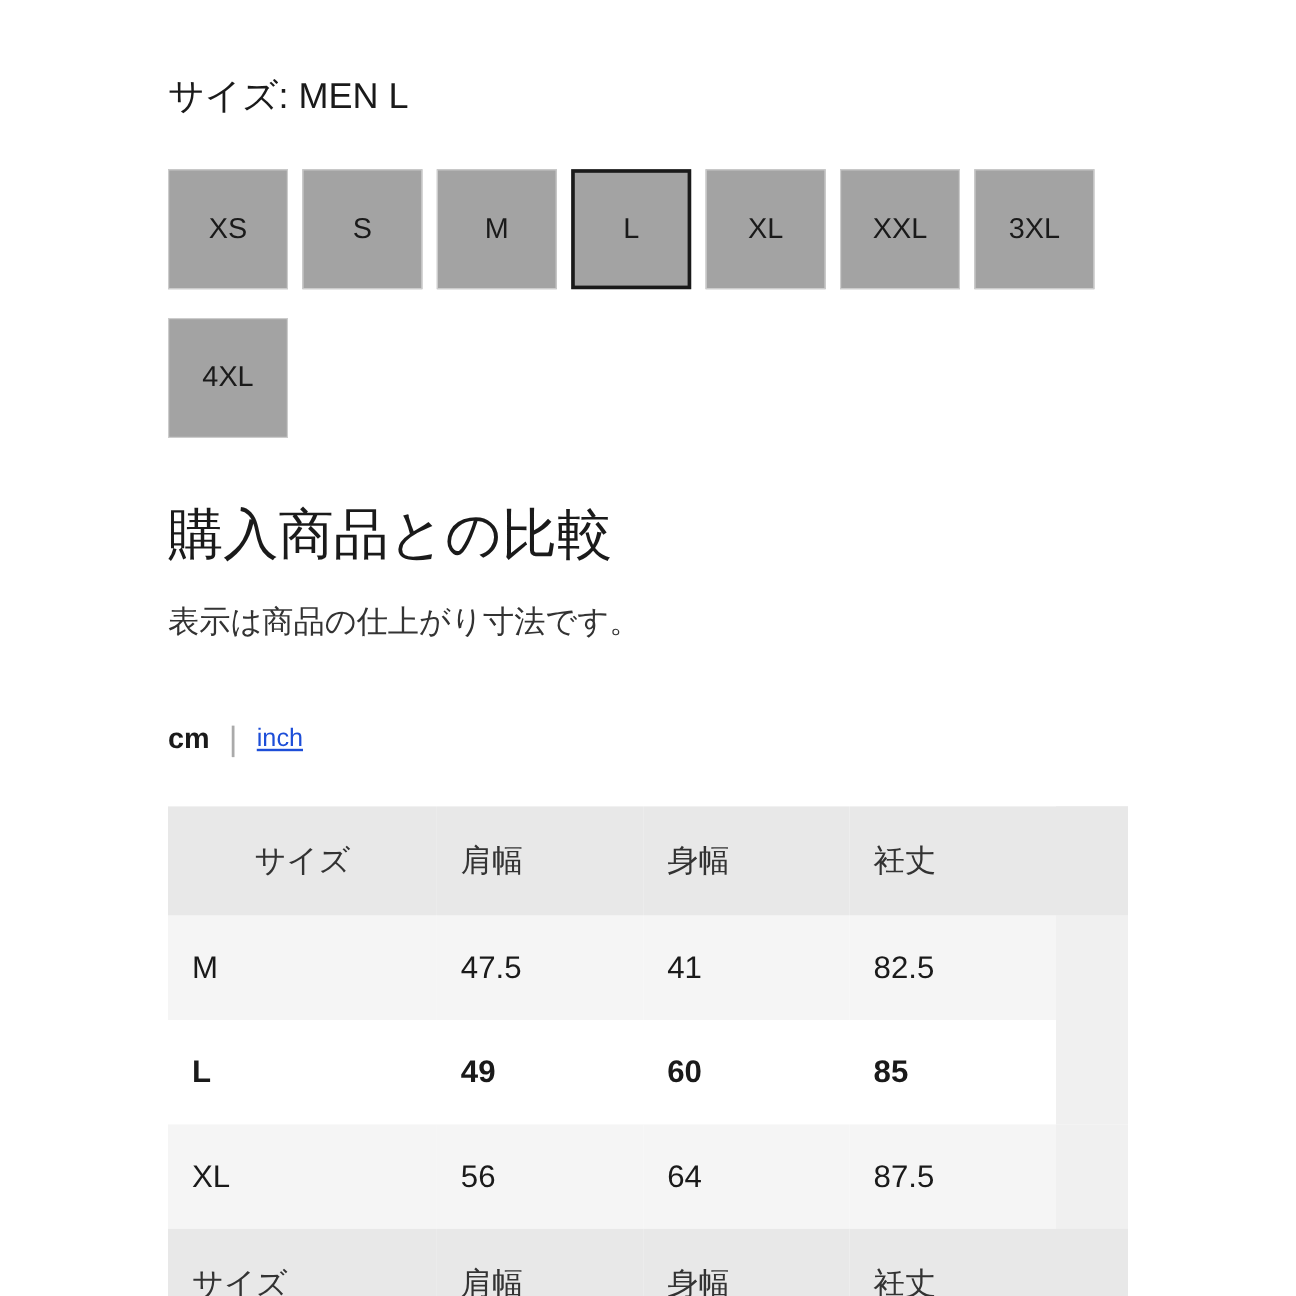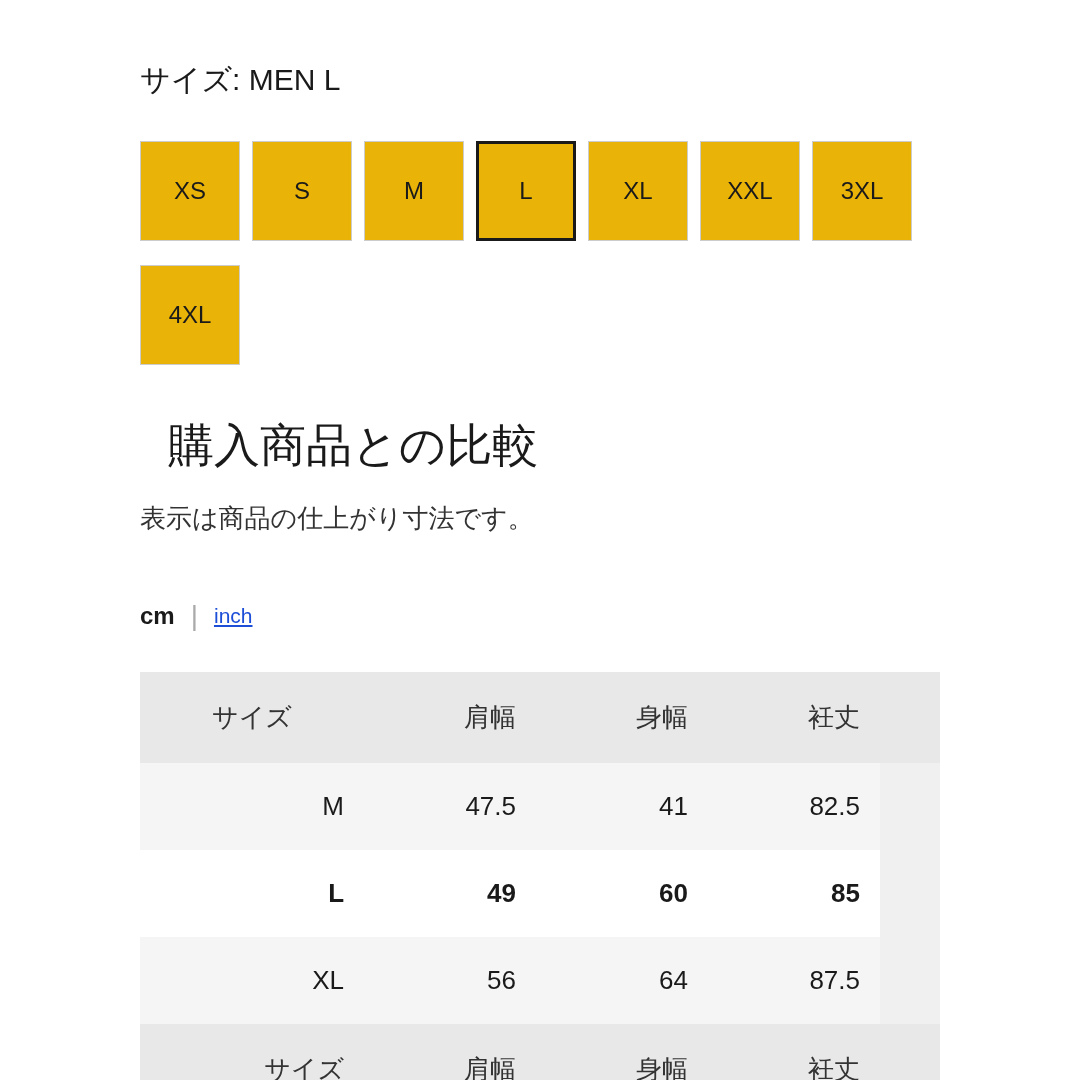--- a/index.html
+++ b/index.html
@@ -32,21 +32,21 @@
       display: flex;
       flex-wrap: wrap;
       gap: 12px;
       margin-bottom: 50px;
     }
 
     .size-btn {
       width: 100px;
       height: 100px;
       border: 1.5px solid #cccccc;
-      background: #eab308;
+      background: #a3a3a3;
       display: flex;
       align-items: center;
       justify-content: center;
       font-size: 24px;
       font-weight: 400;
       color: #1a1a1a;
       cursor: pointer;
     }
 
     .size-btn.active {
@@ -56,21 +56,20 @@
 
     .size-btn.row2 {
       margin-top: 0;
     }
 
     .section-title {
       font-size: 46px;
       font-weight: 400;
       margin-bottom: 24px;
       color: #1a1a1a;
-      margin-left: 28px;
     }
 
     .section-desc {
       font-size: 26px;
       color: #333333;
       margin-bottom: 64px;
     }
 
     .unit-toggle {
       display: flex;
@@ -101,21 +100,21 @@
     }
 
     .size-table {
       width: 100%;
       border-collapse: collapse;
     }
 
     .size-table th,
     .size-table td {
       padding: 28px 20px;
-      text-align: right;
+      text-align: left;
       font-size: 26px;
       border: none;
     }
 
     .size-table thead tr {
       background: #e8e8e8;
     }
 
     .size-table thead th {
       font-weight: 400;

